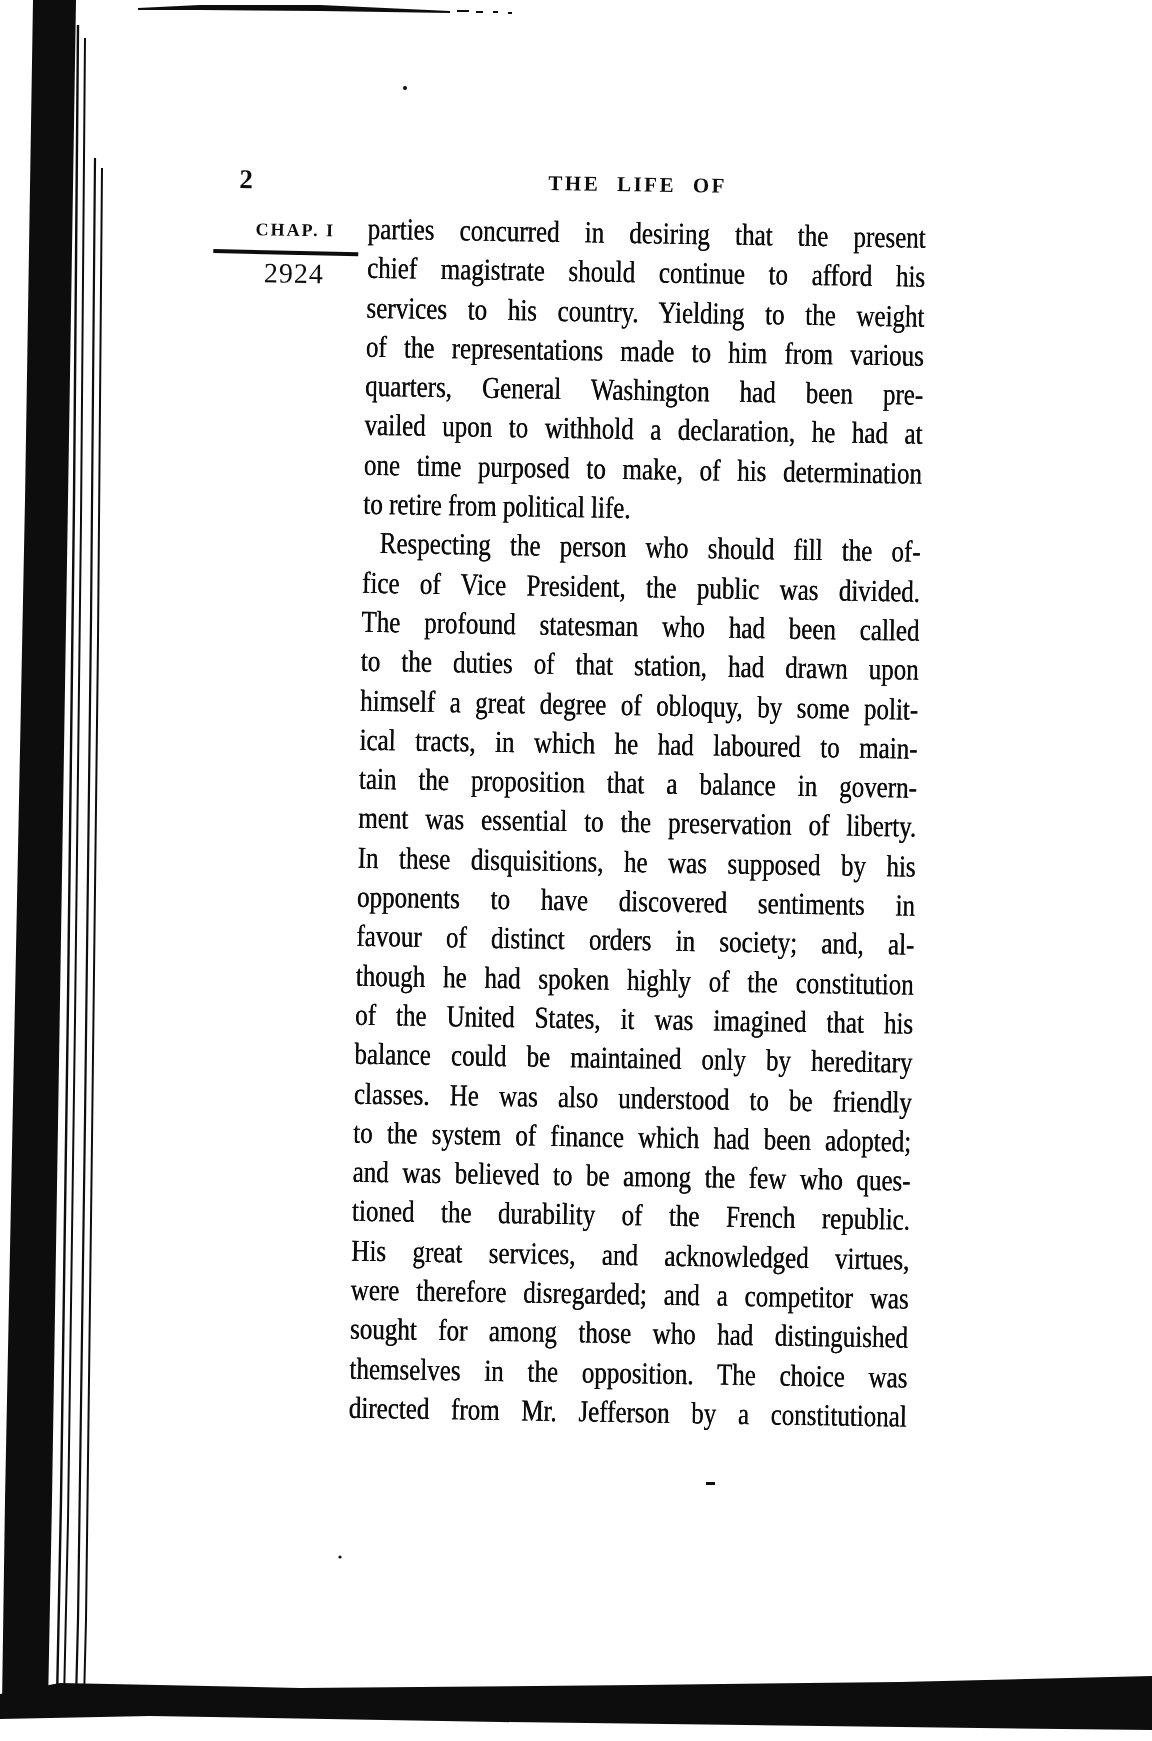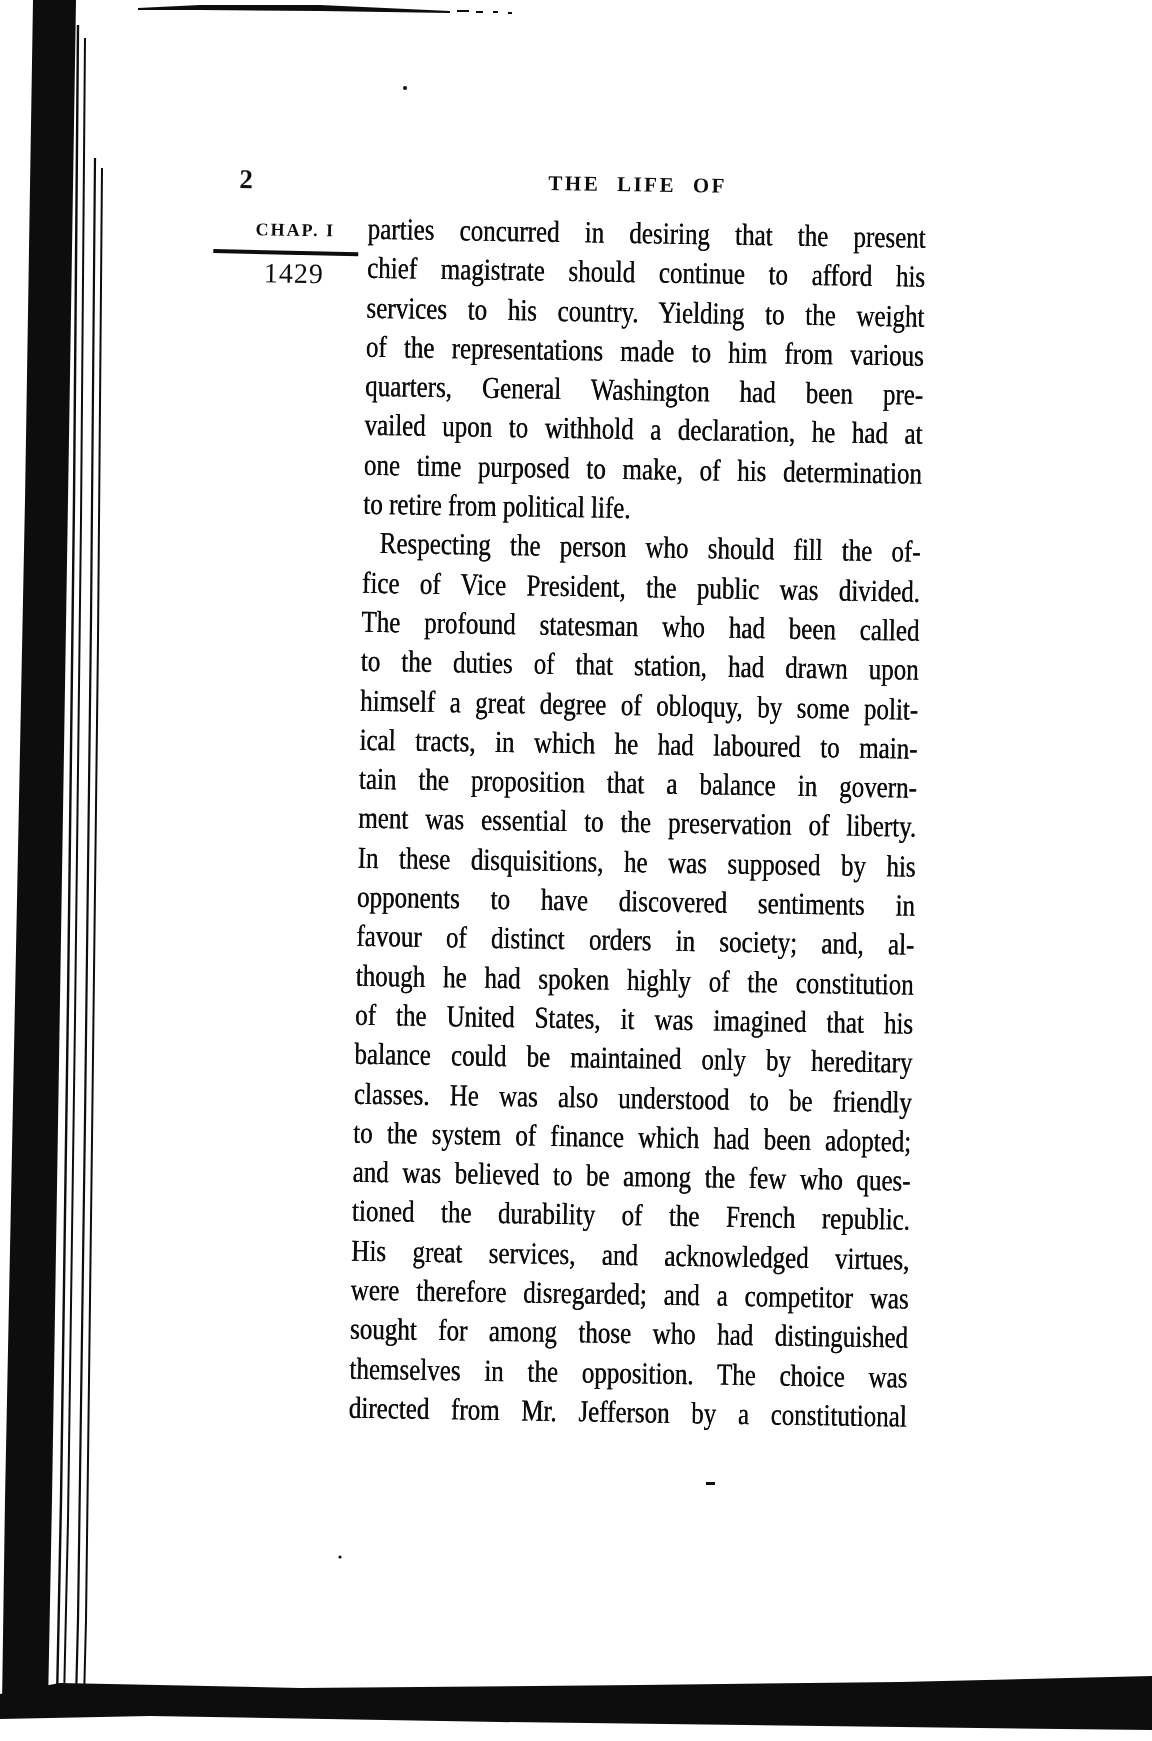--- a/index.html
+++ b/index.html
@@ -92,21 +92,21 @@
 
 <div id="scan-content">
 
   <div class="abs page-number">2</div>
 
   <div class="abs running-header">THE LIFE OF</div>
 
   <div>
     <div class="abs chapter-label">CHAP. I</div>
     <div class="abs chapter-rule"></div>
-    <div class="abs year-label">1429</div>
+    <div class="abs year-label">2924</div>
   </div>
 
   <div class="abs body-block">
 
     <div class="line">parties concurred in desiring that the present</div>
     <div class="line">chief magistrate should continue to afford his</div>
     <div class="line">services to his country.  Yielding to the weight</div>
     <div class="line">of the representations made to him from various</div>
     <div class="line">quarters, General Washington had been pre-</div>
     <div class="line">vailed upon to withhold a declaration, he had at</div>

